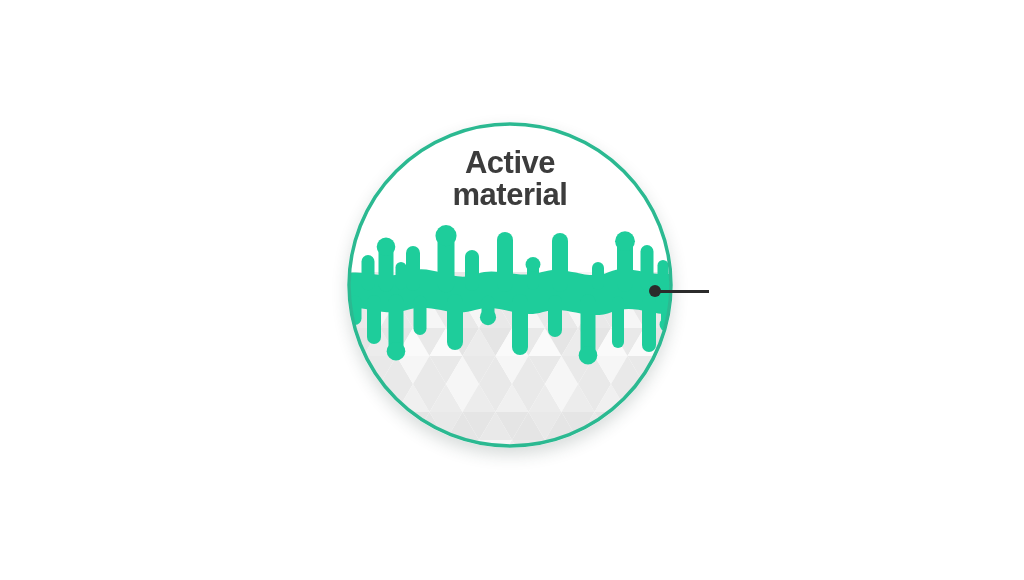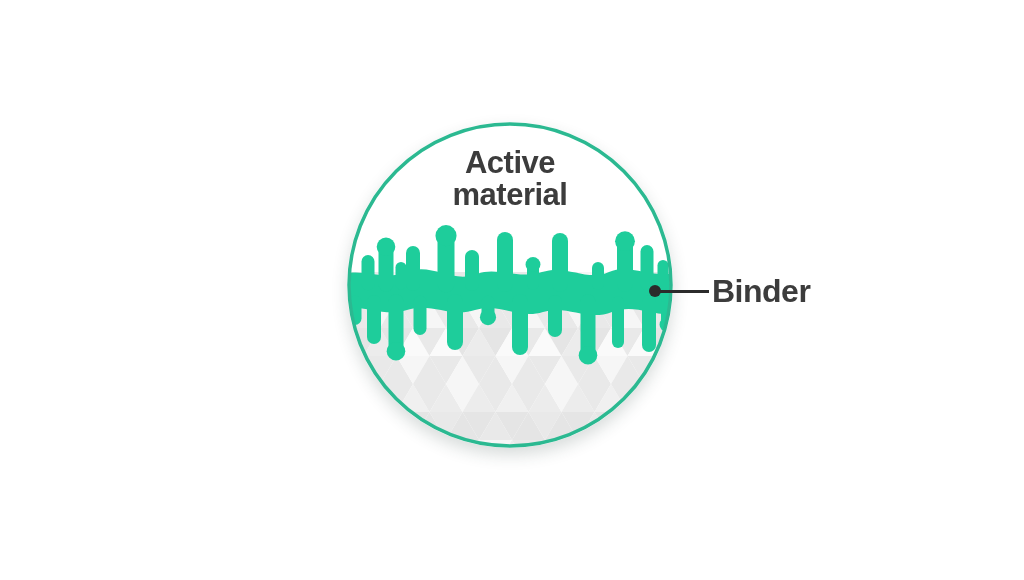--- a/index.html
+++ b/index.html
@@ -312,15 +312,14 @@
     </svg>
   </div>
 
   <div class="label label-active">Active
 material</div>
 
 
   <div class="connector-dot"></div>
   <div class="connector-line"></div>
 
-  <div class="label label-binder">Binder</div>
 
 </div>
 
 </body></html>

